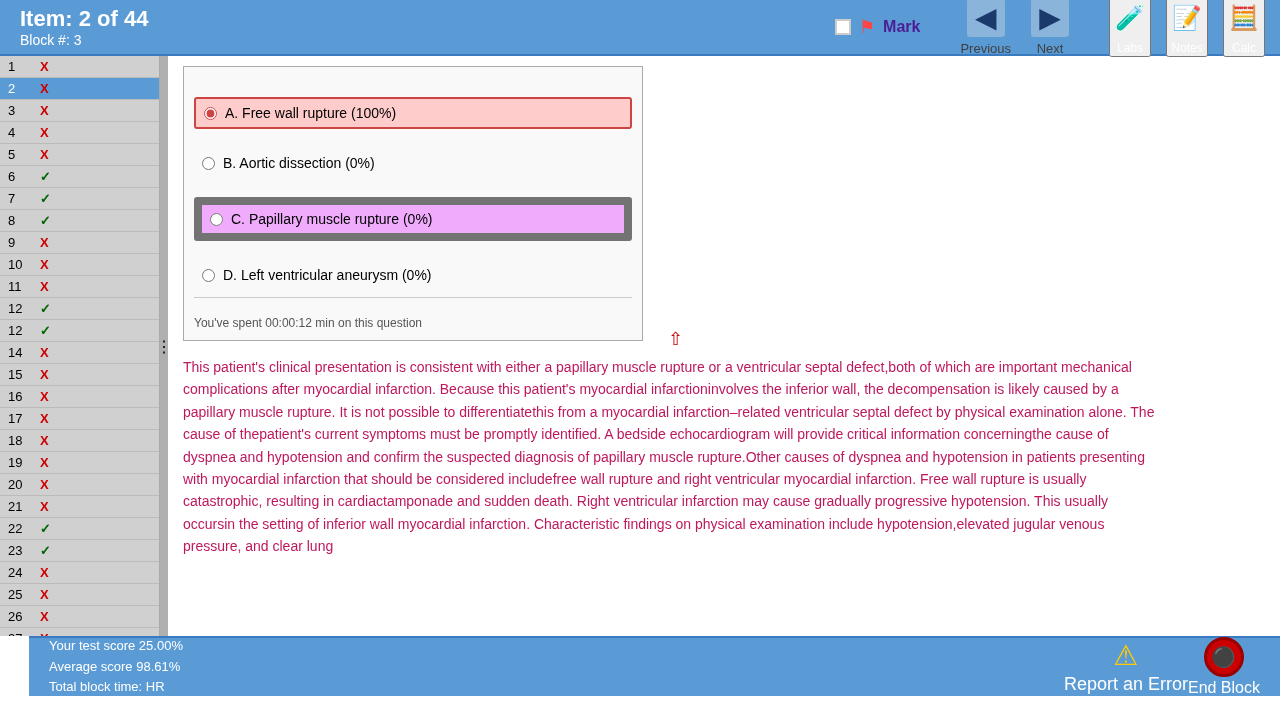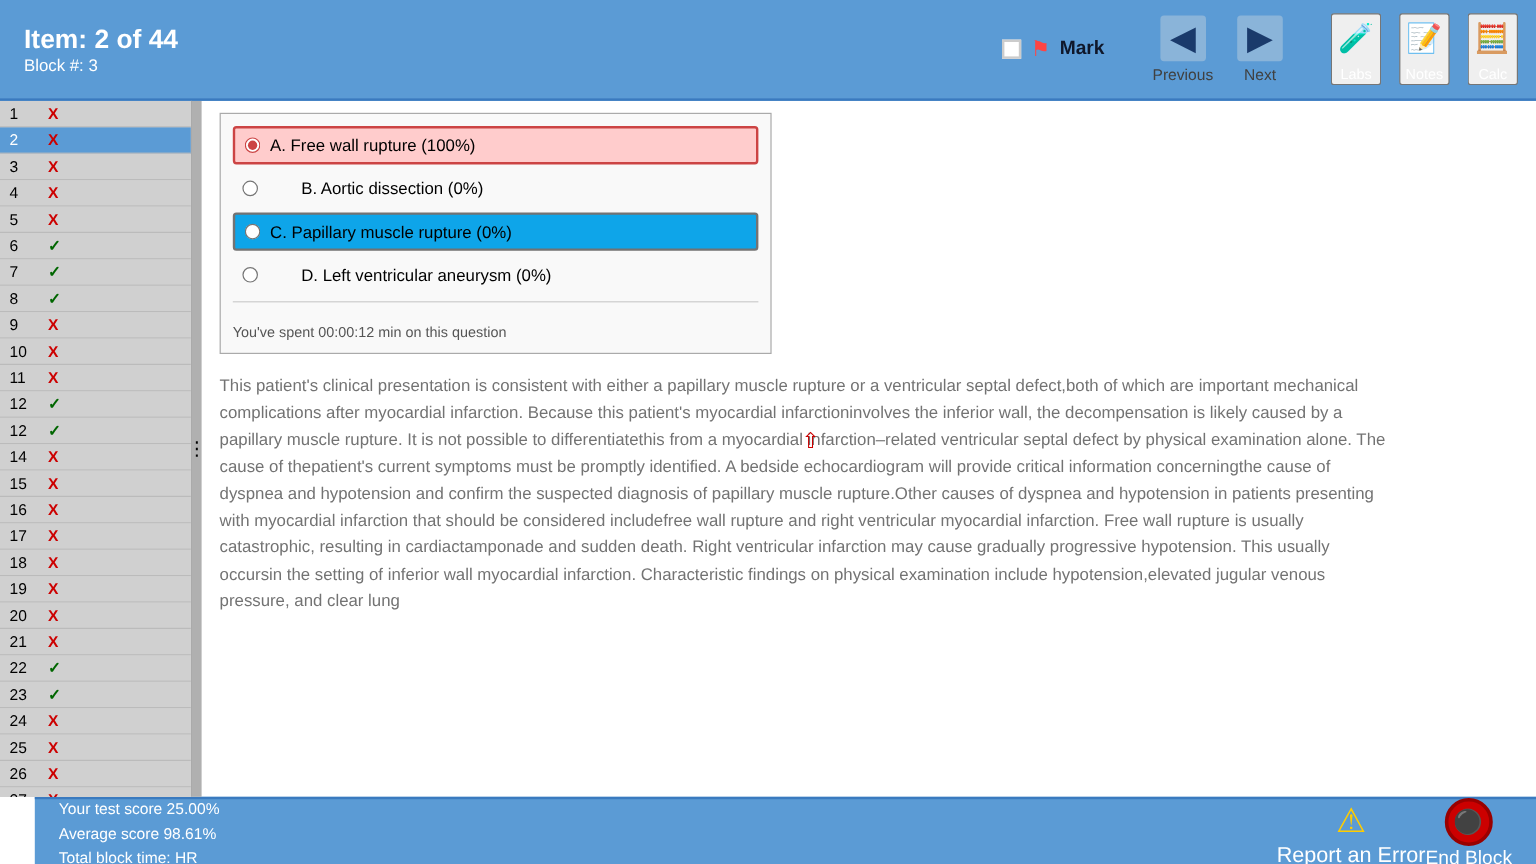--- a/index.html
+++ b/index.html
@@ -1,21 +1,21 @@
 <!DOCTYPE html>
 <html><head>
   <meta charset="utf-8">
   <style>
     * { box-sizing: border-box; margin: 0; padding: 0; }
     body { font-family: Arial, sans-serif; background: #fff; width: 1280px; height: 720px; overflow: hidden; }
 
     
     .header {
       background: #5b9bd5;
-      height: 84px;
+      height: 56px;
       display: flex;
       align-items: center;
       padding: 0 10px;
       border-bottom: 2px solid #3a7abf;
     }
     .header-left {
       display: flex;
       flex-direction: column;
       flex: 1;
       padding-left: 10px;
@@ -40,21 +40,21 @@
       height: 16px;
       border: 2px solid #ccc;
       background: #fff;
       cursor: pointer;
     }
     .mark-flag {
       color: #ff4444;
       font-size: 18px;
     }
     .mark-label {
-      color: #0f172a;
+      color: #4c1d95;
       font-size: 16px;
       font-weight: bold;
     }
     .nav-area {
       display: flex;
       align-items: center;
       gap: 20px;
       margin-right: 40px;
     }
     .nav-btn {
@@ -153,53 +153,54 @@
     
     .answers-box {
       border: 1px solid #aaa;
       background: #f9f9f9;
       padding: 10px;
       margin-bottom: 15px;
       max-width: 460px;
     }
     .answer-option {
       display: flex;
+      align-items: center;
       margin-bottom: 6px;
       padding: 6px 8px;
       border-radius: 3px;
       font-size: 14px;
+      margin-top: 20px;
     }
     .answer-option input[type=radio] {
       margin-right: 8px;
     }
     .answer-selected-wrong {
       background: #ffcccc;
       border: 2px solid #cc4444;
     }
     .answer-correct {
-      background: #0ea5e9;
-      border: 2px solid #737373;
+      background: #f0abfc;
+      border: 8px solid #737373;
     }
     .answer-normal {
       background: transparent;
-      gap: 28px;
     }
     .time-spent {
       font-size: 12px;
       color: #555;
       margin-top: 8px;
       padding-top: 18px;
       border-top: 1px solid #ccc;
     }
 
     
     .explanation {
       font-size: 14px;
       line-height: 1.6;
-      color: #737373;
+      color: #be185d;
       max-width: 980px;
     }
 
     
     .resize-handle {
       width: 8px;
       background: #b0b0b0;
       cursor: col-resize;
       display: flex;
       align-items: center;

